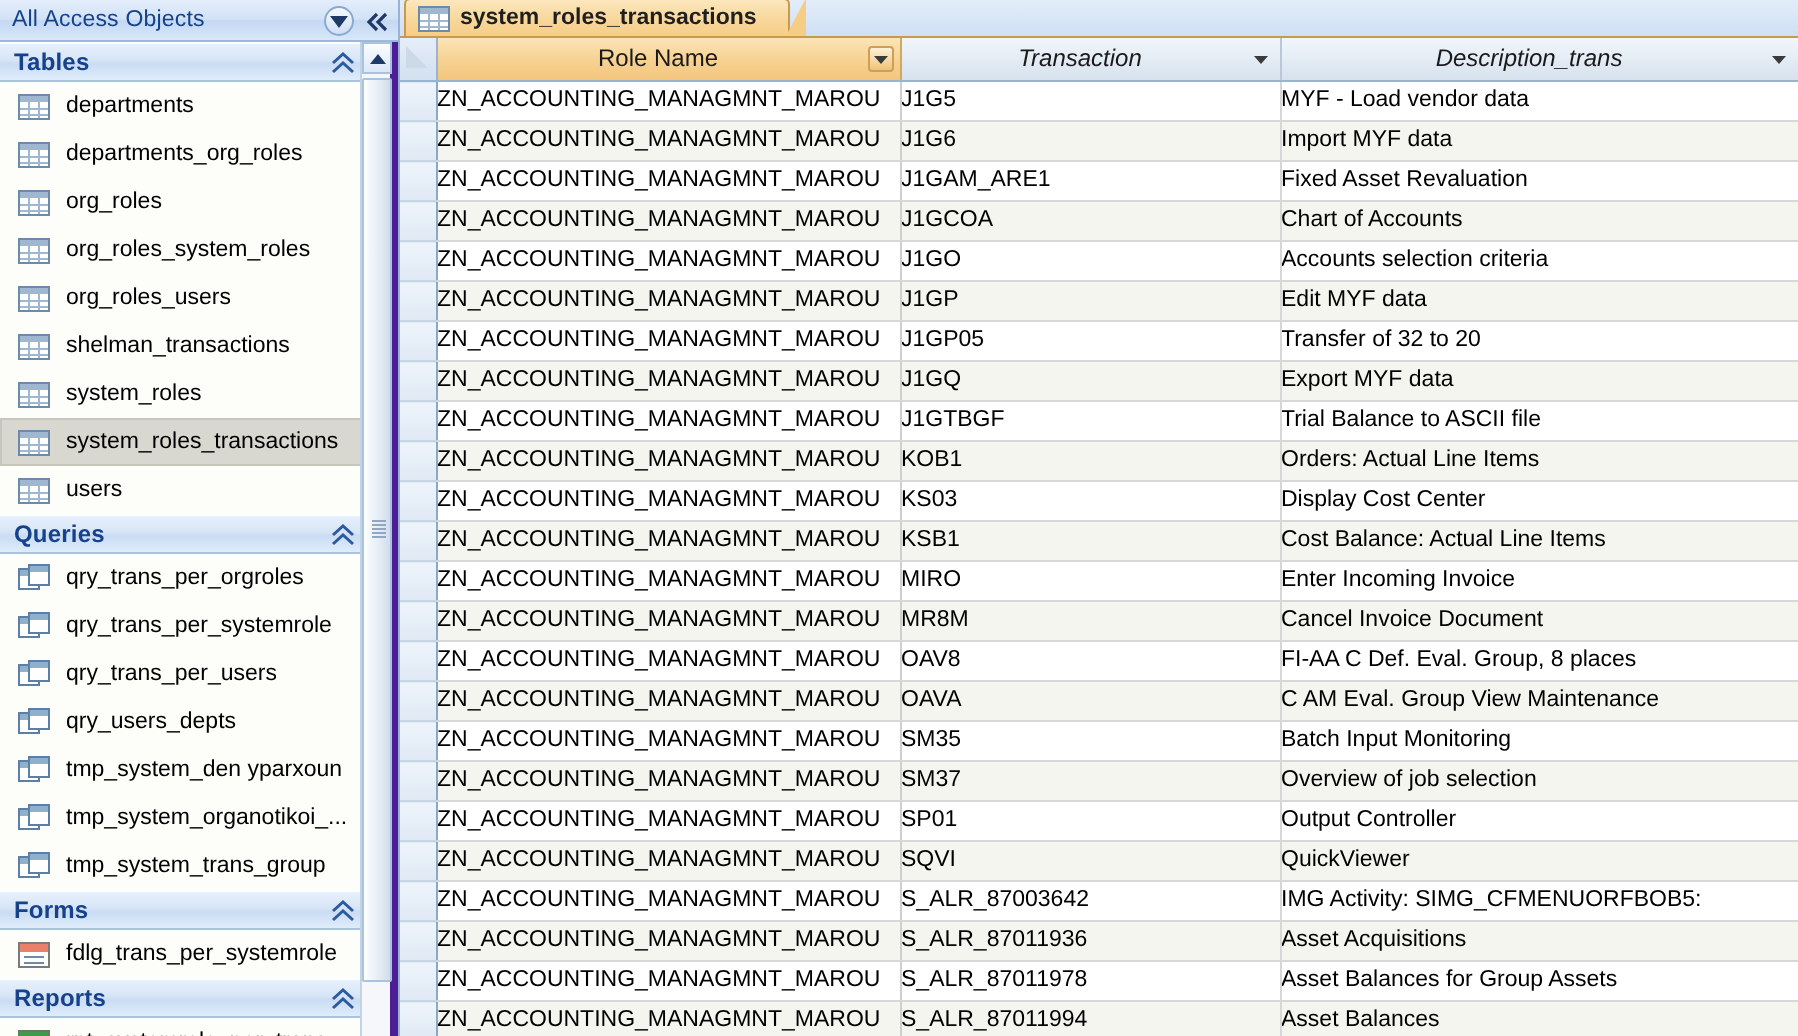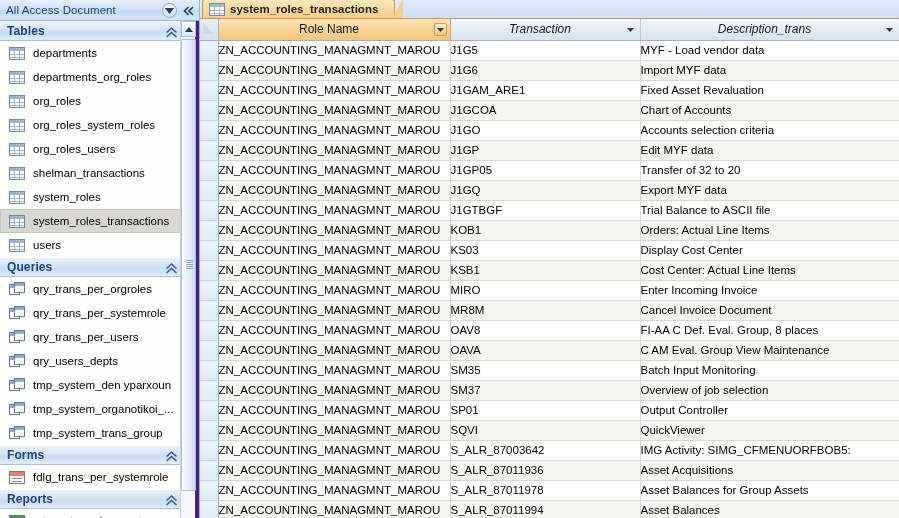--- a/index.html
+++ b/index.html
@@ -341,21 +341,21 @@
   td.c-role { border-right: 1px solid #cfcfcf; }
 </style>
 </head>
 <body>
 
 <div id="app">
 
   <div id="navpane">
 
     <div id="nav-header">
-      <span class="title">All Access Document</span>
+      <span class="title">All Access Objects</span>
       <div class="hdr-btn" id="nav-dropdown">
         <svg width="9" height="6" viewBox="0 0 9 6">
             <path d="M0 0 L9 0 L4.5 6 Z" fill="#1f3a66"></path>
           </svg>
       </div>
       <div class="hdr-btn" id="nav-collapse">
         <svg width="12" height="10" viewBox="0 0 12 10">
           <path d="M5.5 1 L1.5 5 L5.5 9" stroke="#1f3a66" stroke-width="1.6" fill="none"></path>
           <path d="M10 1 L6 5 L10 9" stroke="#1f3a66" stroke-width="1.6" fill="none"></path>
         </svg>
@@ -620,21 +620,21 @@
             <tr class="norm">
               <td class="rowsel"></td>
               <td class="cell c-role">ZN_ACCOUNTING_MANAGMNT_MAROU</td>
               <td class="cell ">KS03</td>
               <td class="cell ">Display Cost Center</td>
             </tr>
             <tr class="alt">
               <td class="rowsel"></td>
               <td class="cell c-role">ZN_ACCOUNTING_MANAGMNT_MAROU</td>
               <td class="cell ">KSB1</td>
-              <td class="cell ">Cost Center: Actual Line Items</td>
+              <td class="cell ">Cost Balance: Actual Line Items</td>
             </tr>
             <tr class="norm">
               <td class="rowsel"></td>
               <td class="cell c-role">ZN_ACCOUNTING_MANAGMNT_MAROU</td>
               <td class="cell ">MIRO</td>
               <td class="cell ">Enter Incoming Invoice</td>
             </tr>
             <tr class="alt">
               <td class="rowsel"></td>
               <td class="cell c-role">ZN_ACCOUNTING_MANAGMNT_MAROU</td>

